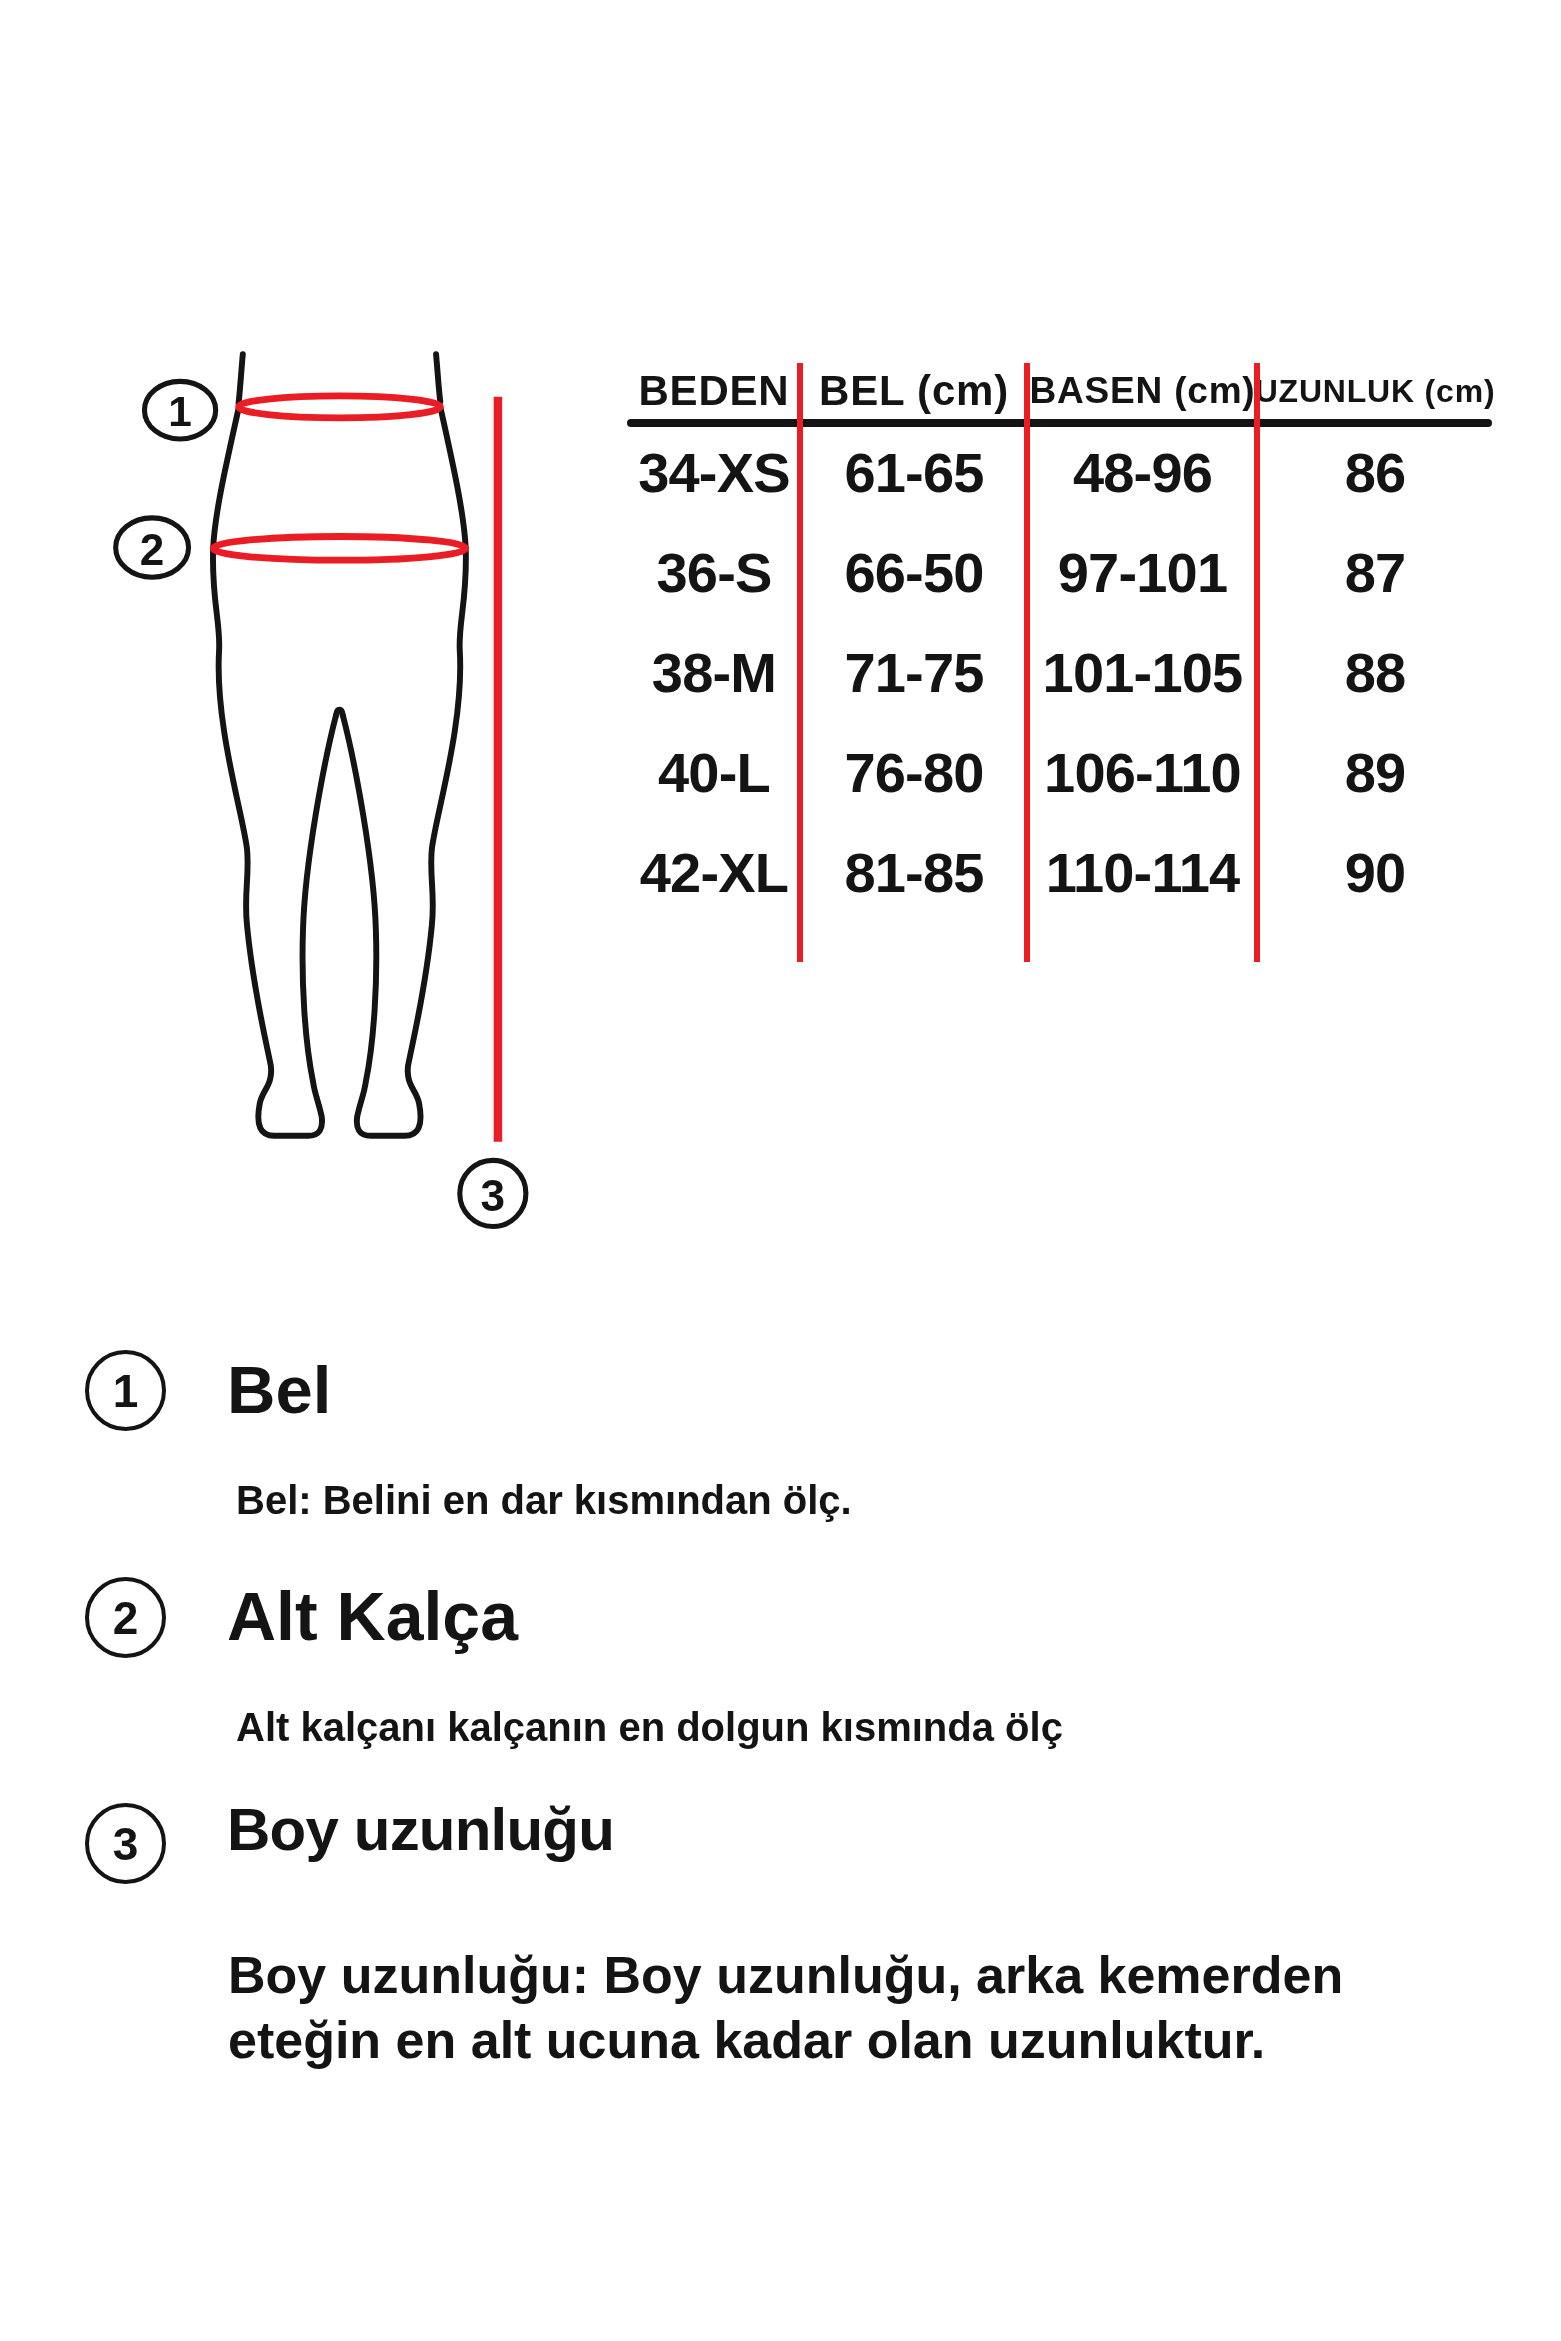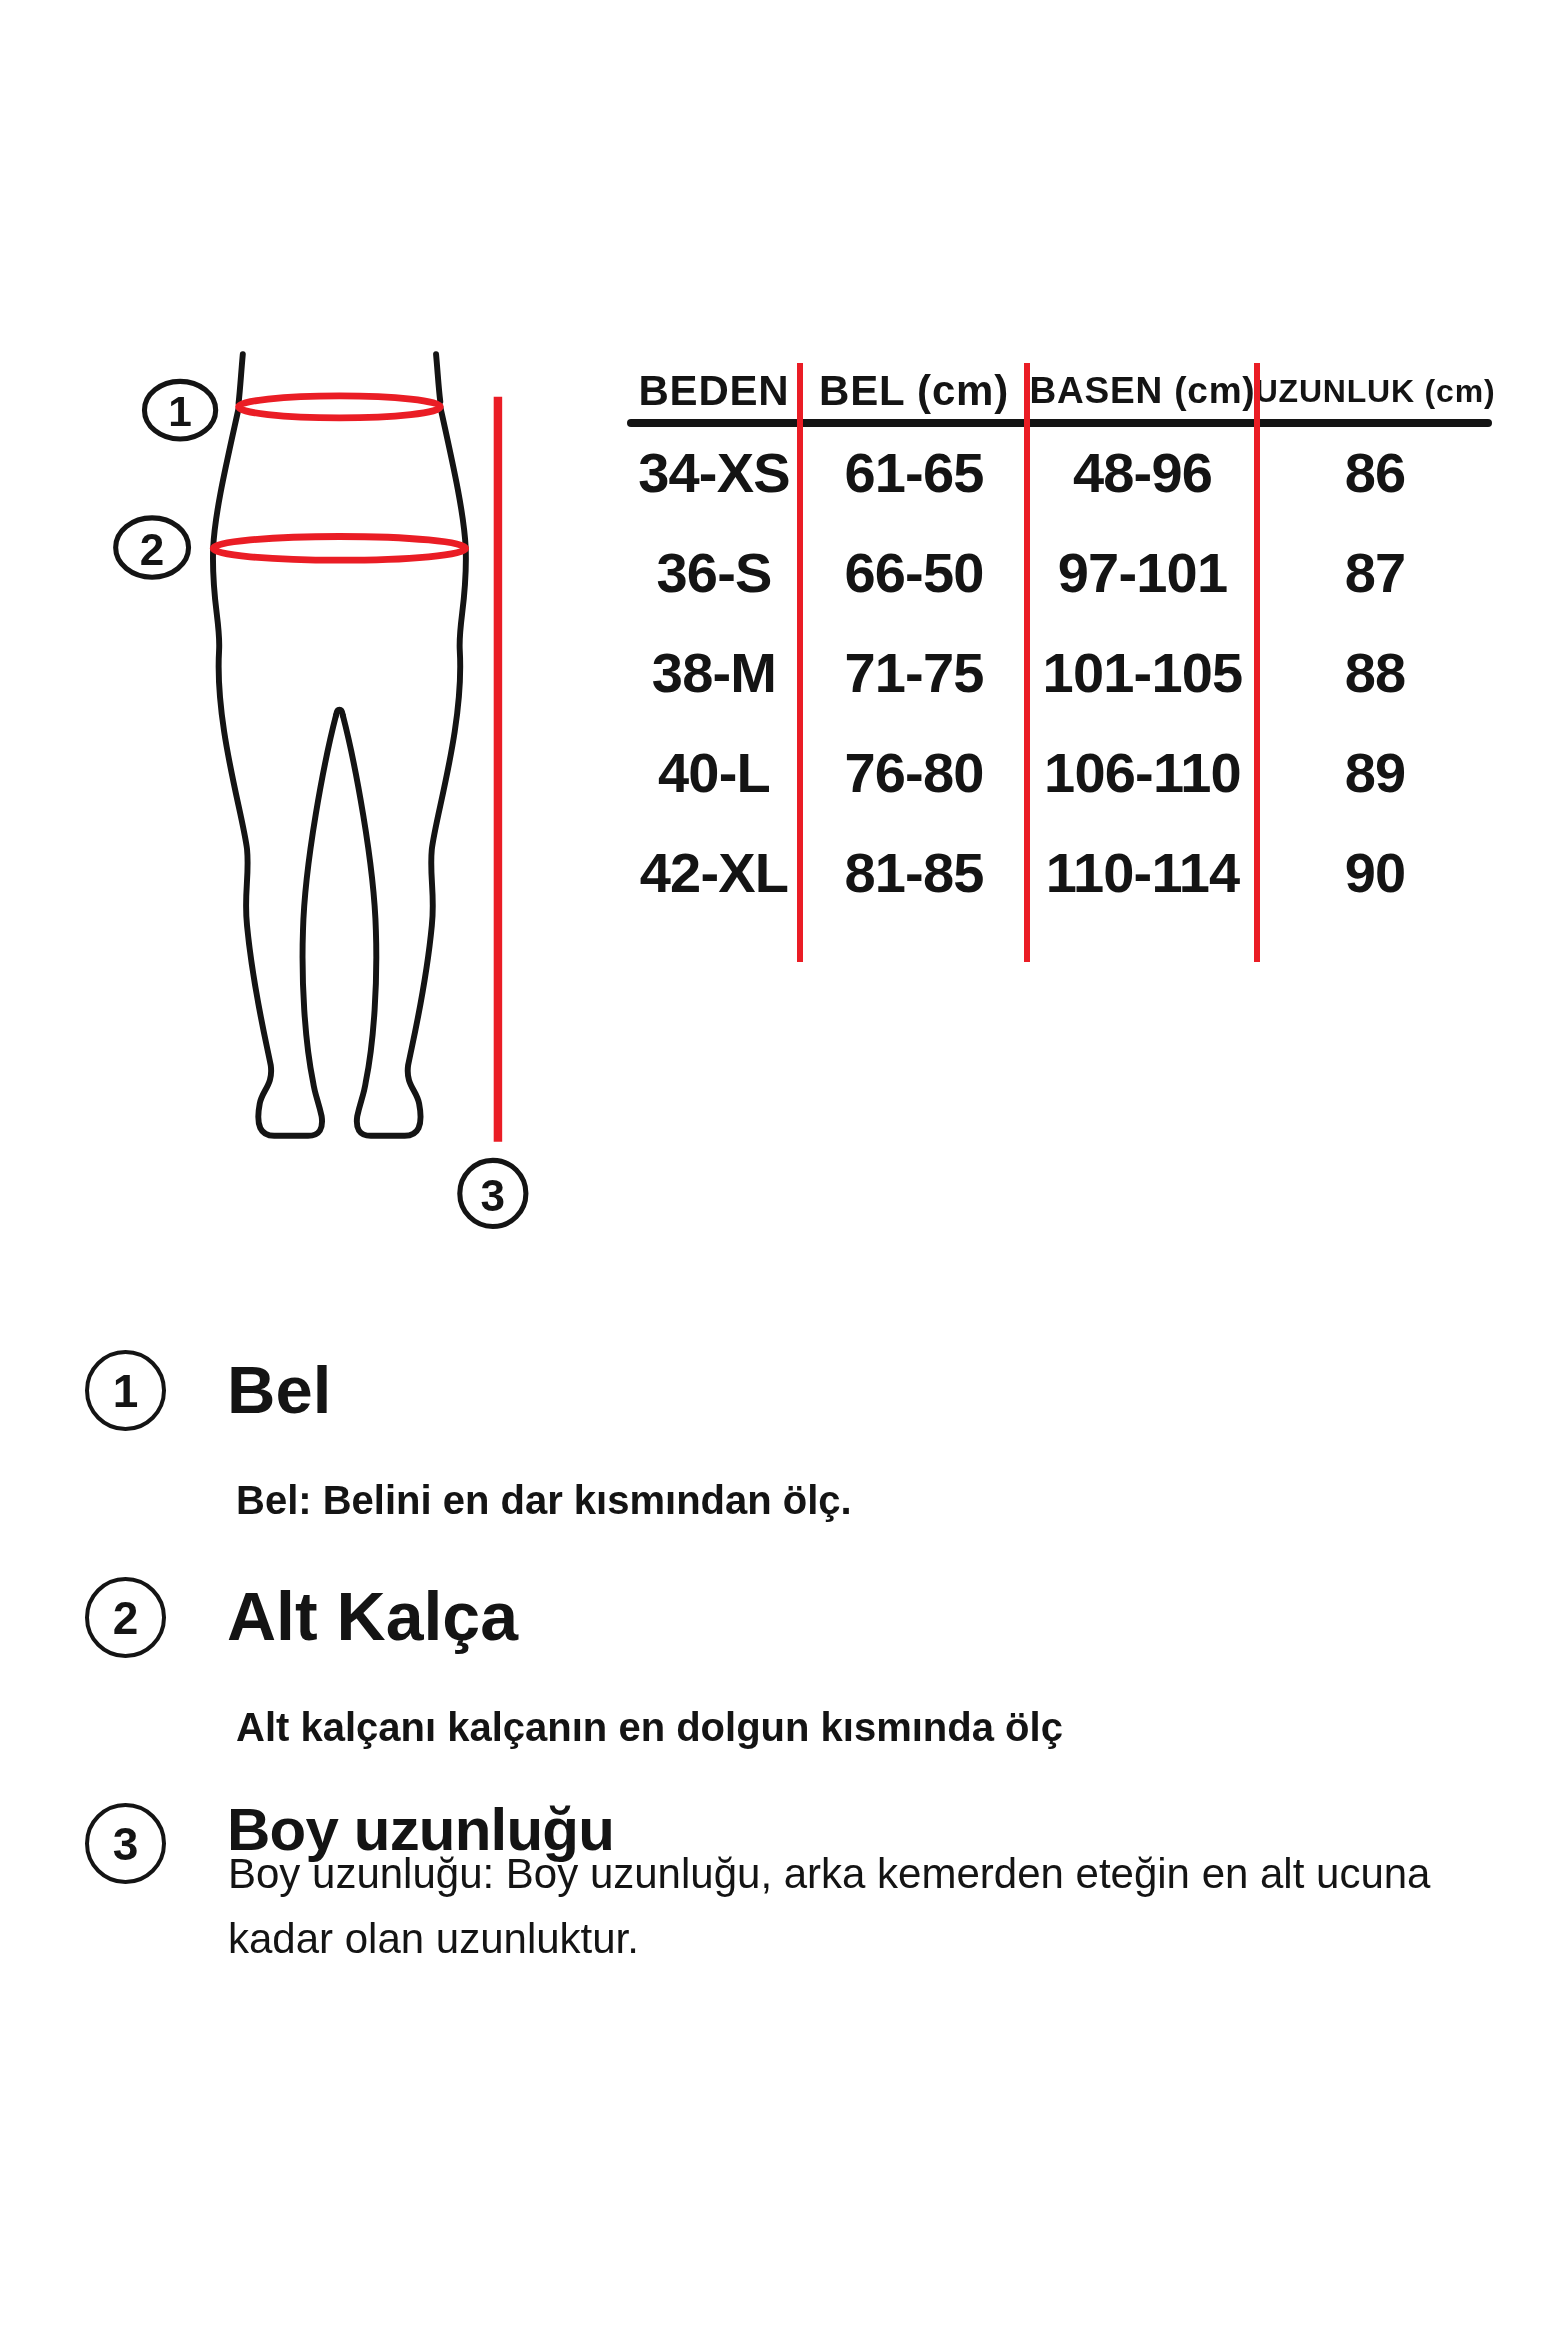--- a/index.html
+++ b/index.html
@@ -58,22 +58,22 @@
   .title-1{top:1352px;font-size:67px;line-height:75px;}
   .title-2{top:1579px;font-size:68px;line-height:75px;}
   .title-3{top:1784px;font-size:60px;line-height:92px;font-weight:700;letter-spacing:-0.8px;}
   .legend-desc{
     position:absolute;left:227px;margin:9px;
     font-size:40px;font-weight:600;line-height:49px;white-space:nowrap;
   }
   .desc-1{top:1467px;}
   .desc-2{top:1694px;}
   .desc-3{
-    left:219px;top:1832px;width:1213px;
-    font-size:42px;font-weight:400;line-height:65px;
+    left:219px;top:1934px;width:1213px;
+    font-size:52px;font-weight:700;line-height:65px;
     white-space:normal;letter-spacing:0;
   }
 </style>
 </head>
 <body>
 
 <div class="page">
 
   <svg class="fig-svg" viewBox="0 0 620 1050" fill="none">
     <g stroke="#141414" stroke-width="7" stroke-linecap="round" stroke-linejoin="round" fill="none">

